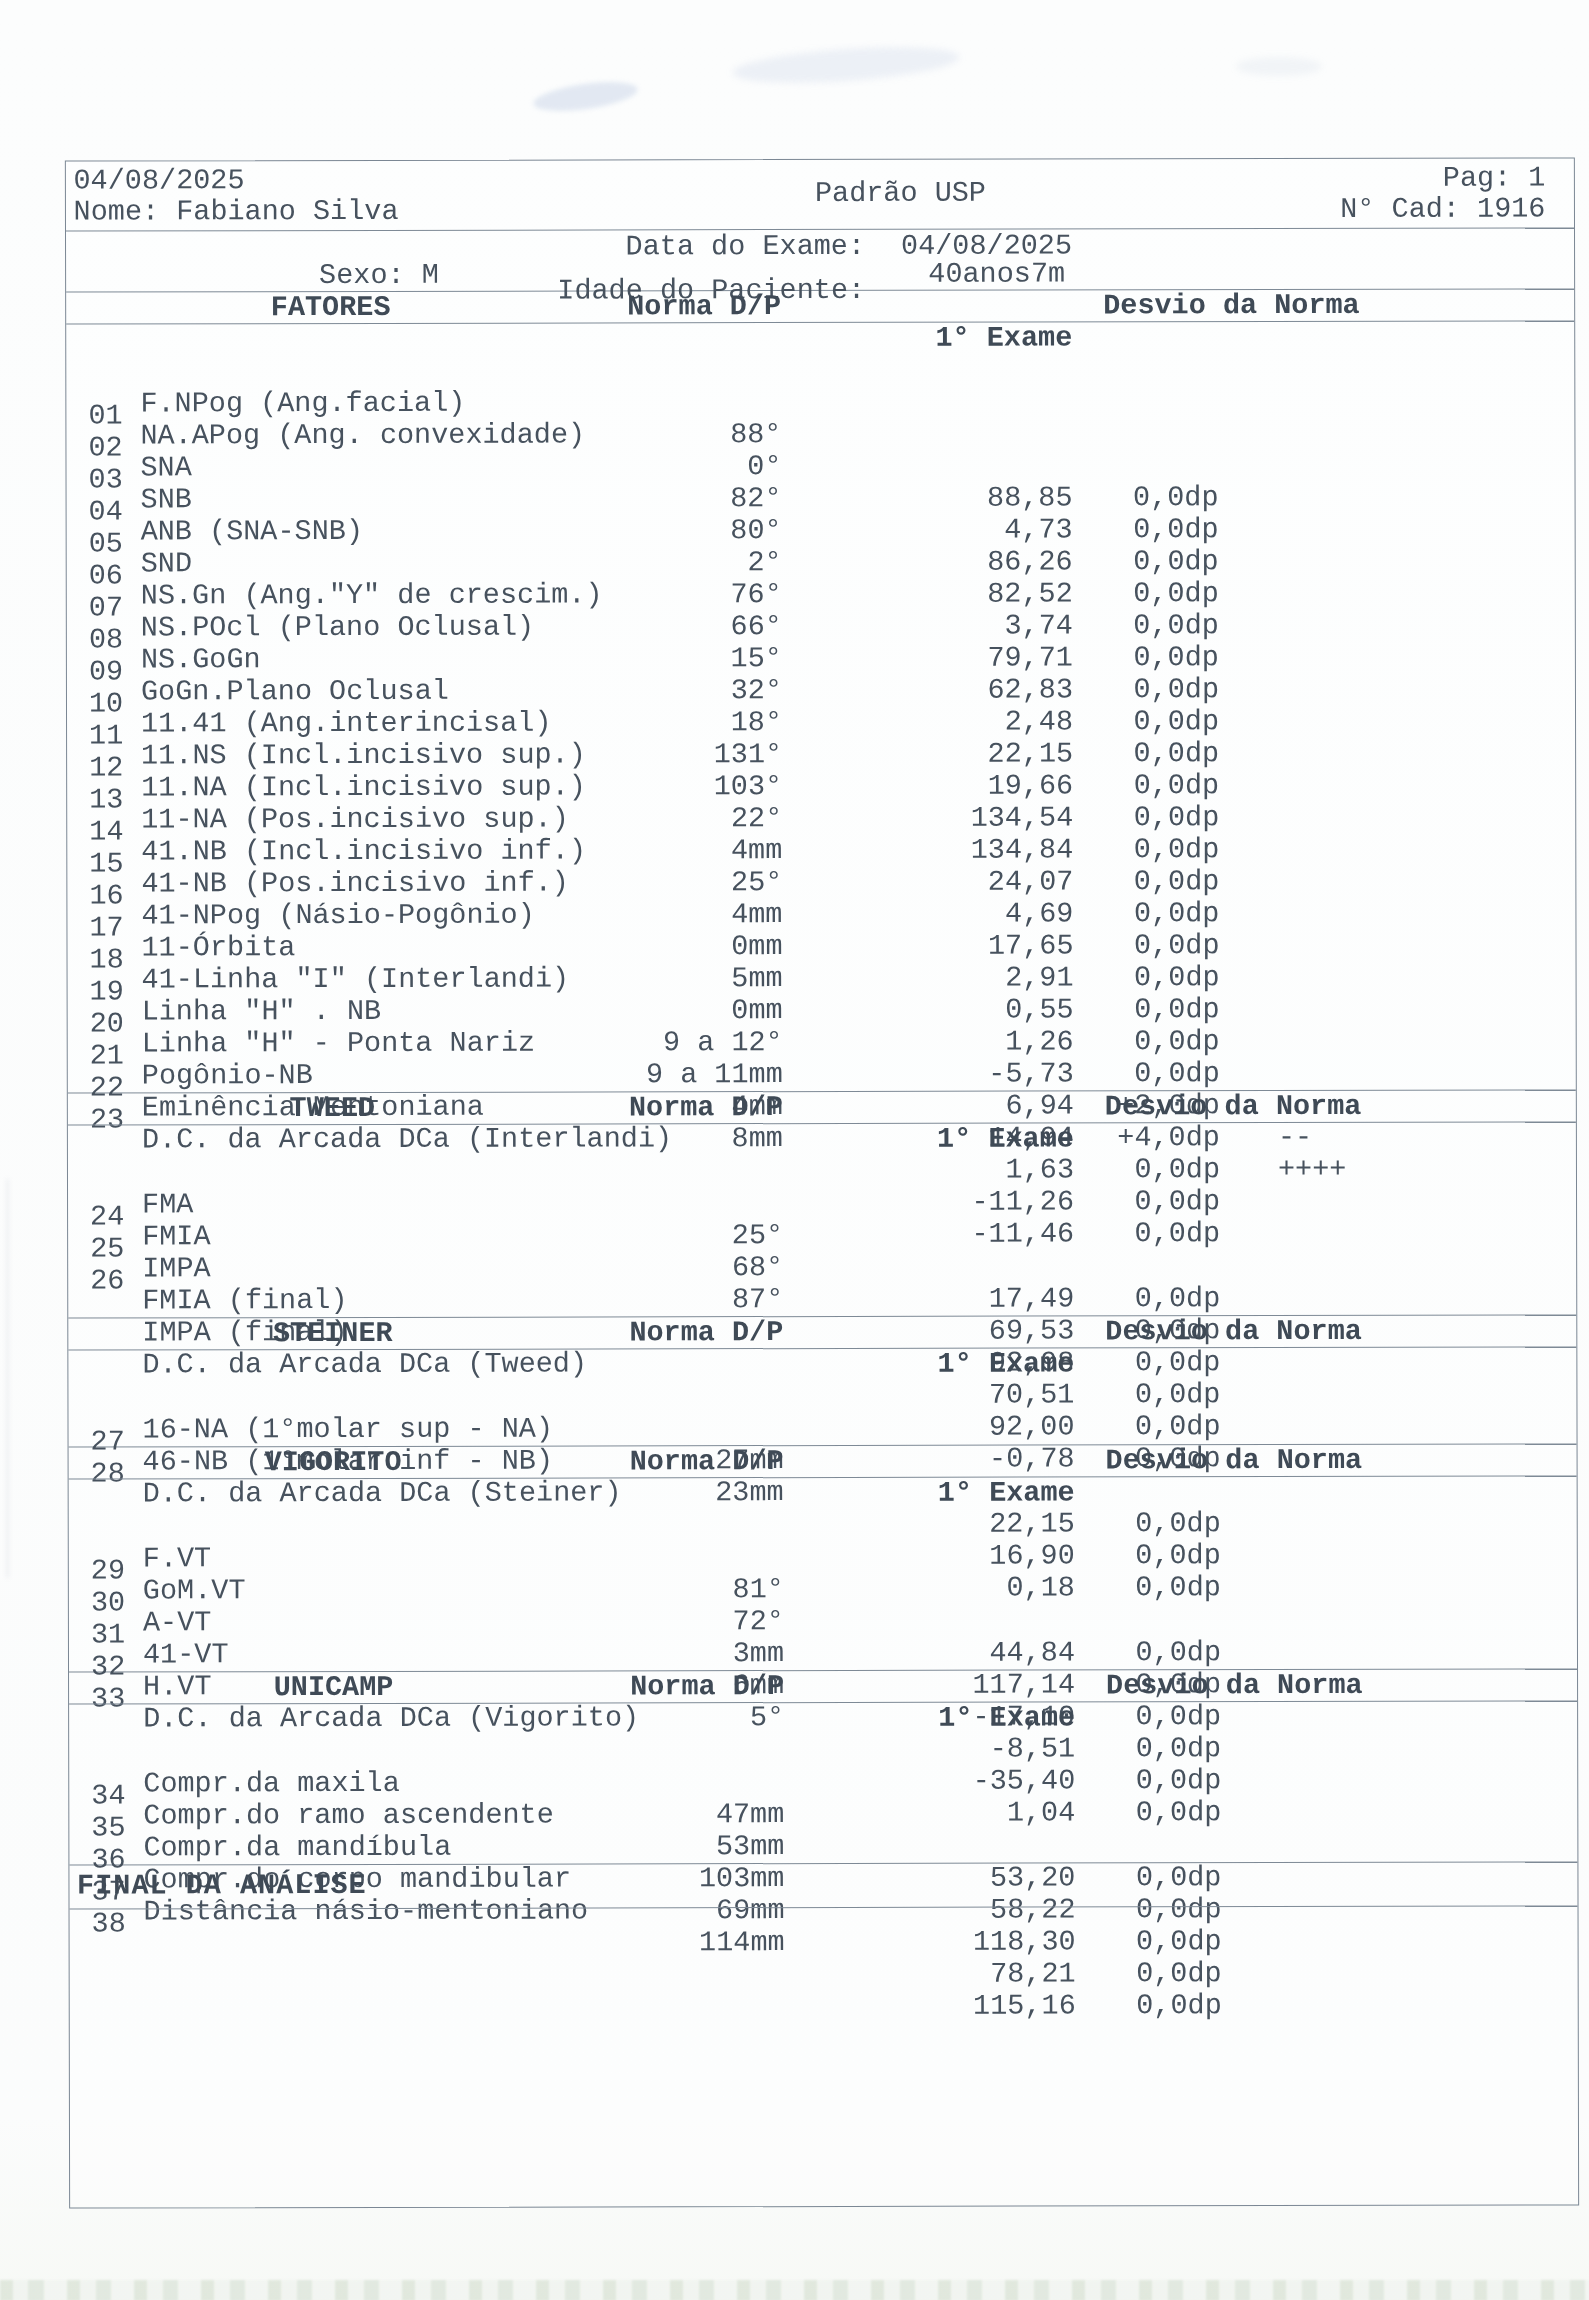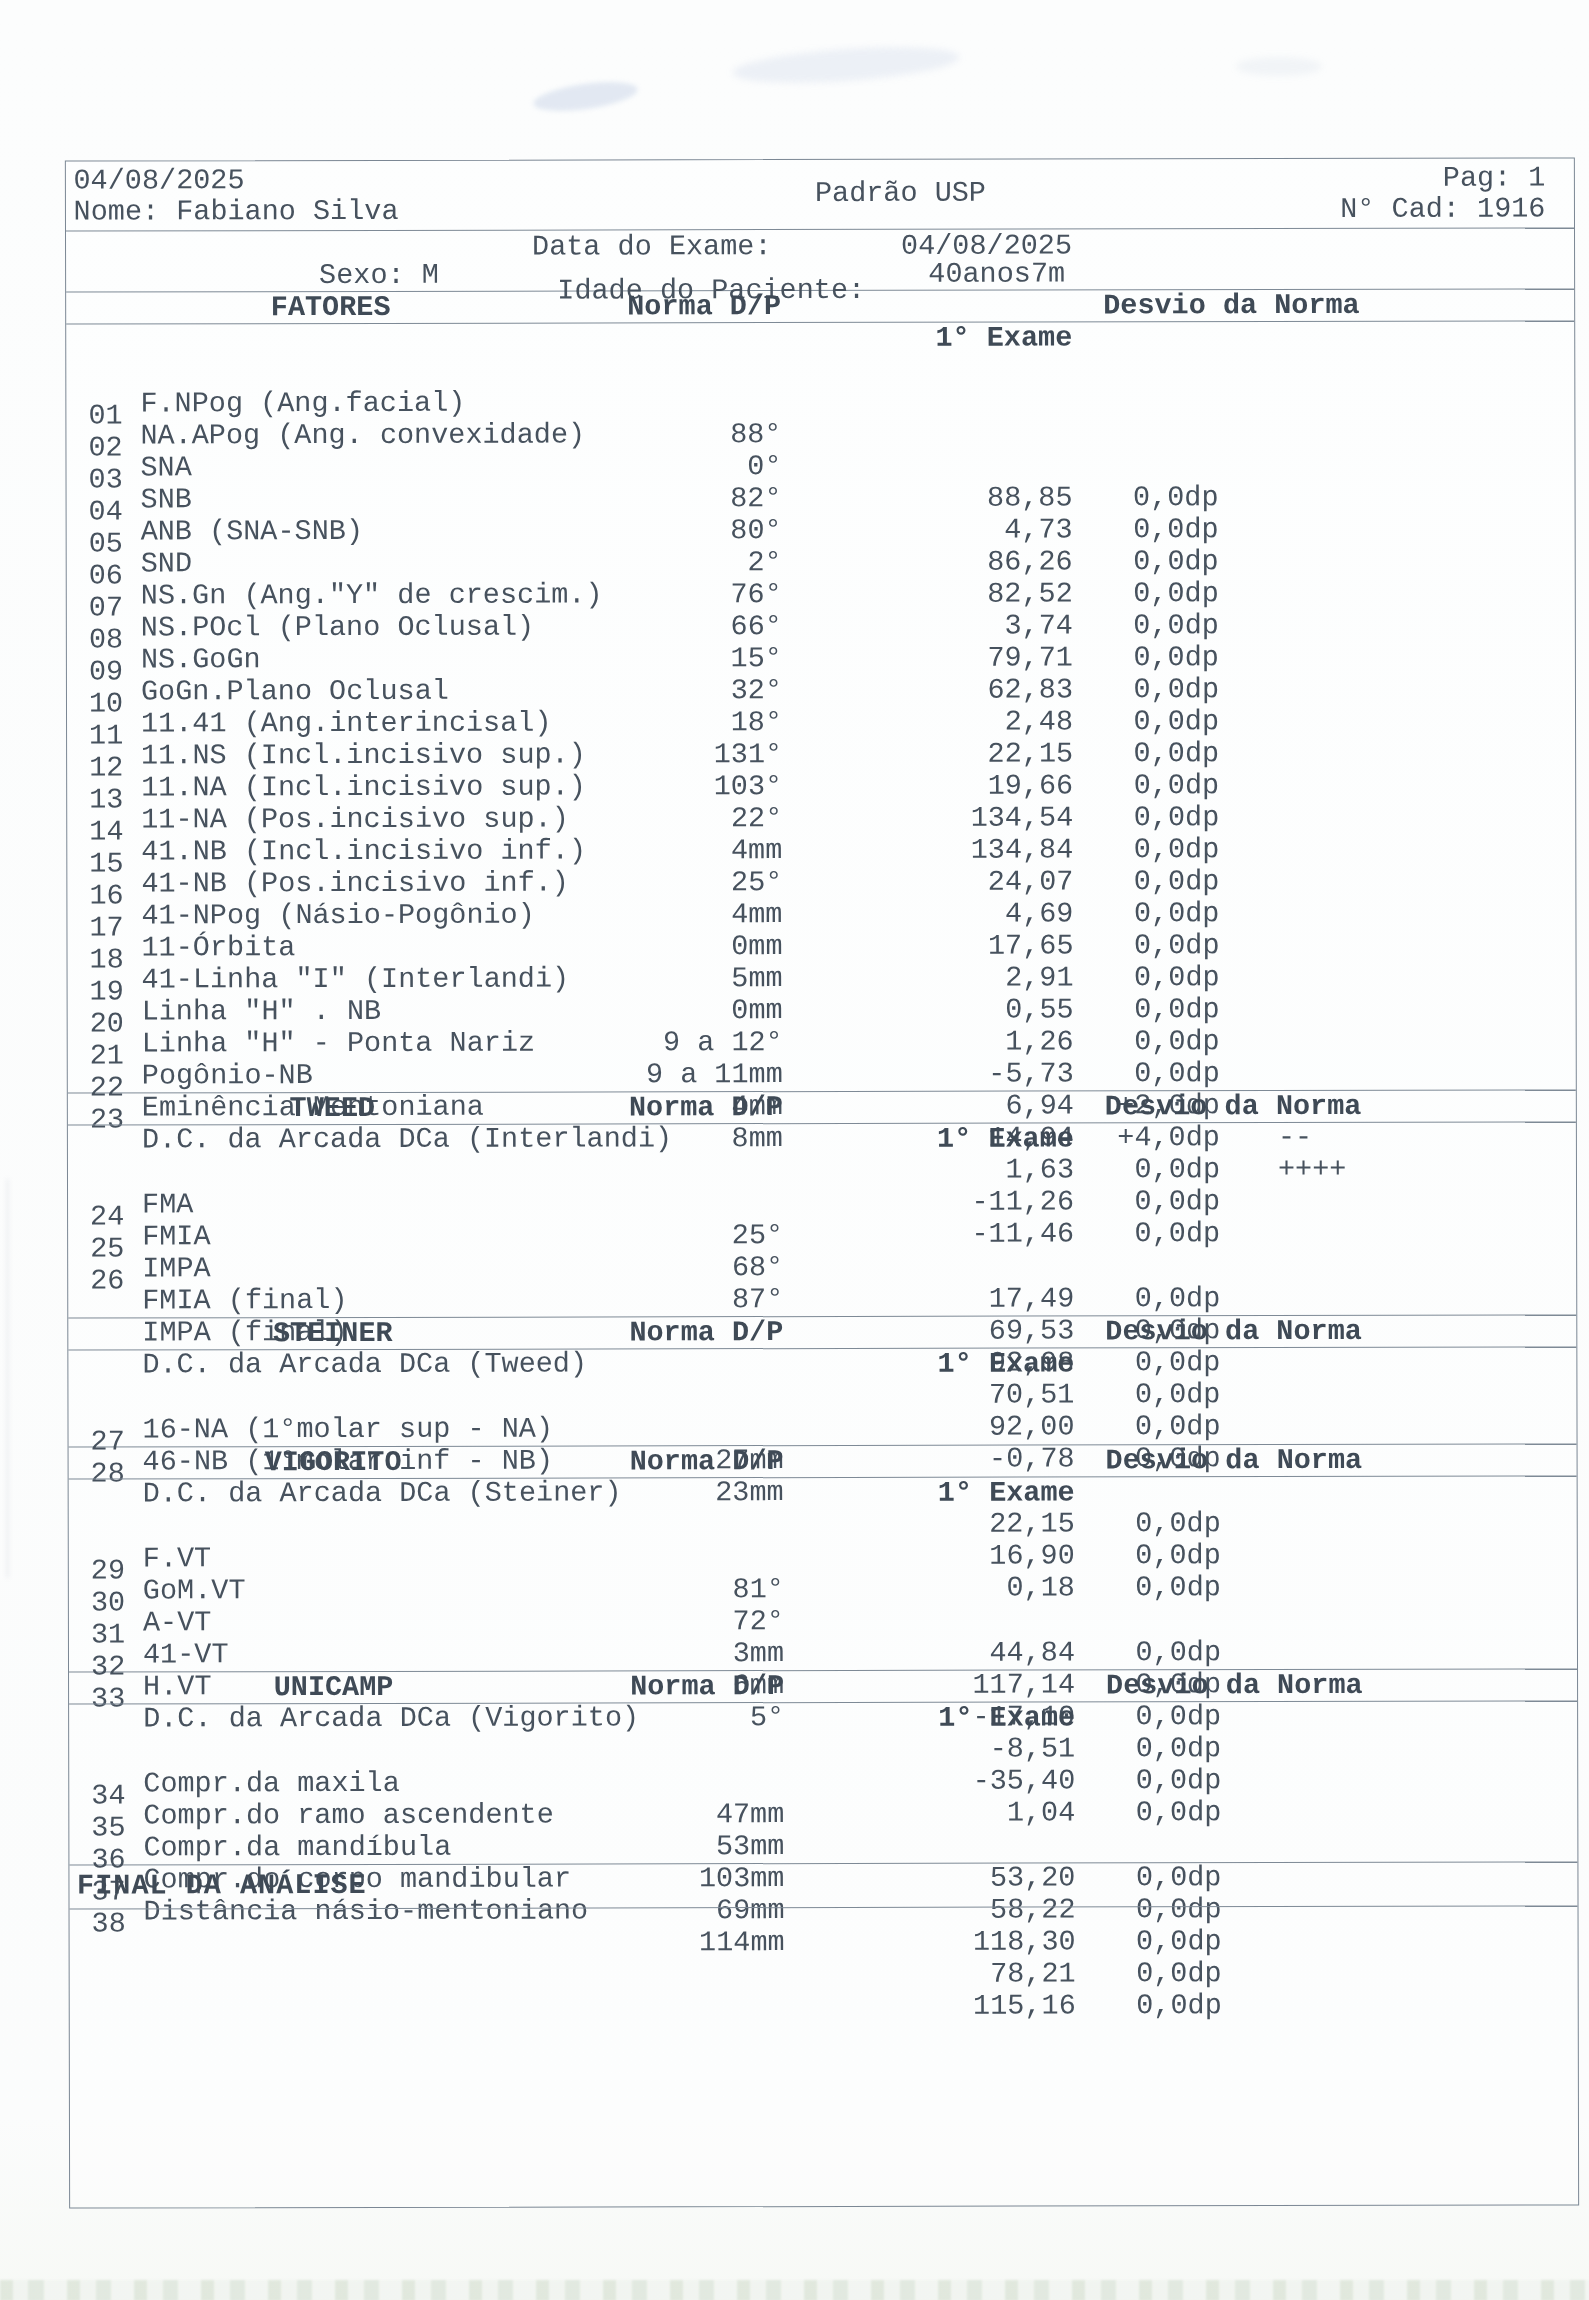--- a/index.html
+++ b/index.html
@@ -78,21 +78,21 @@
         <span class="abs" style="right:28.5px;top:2.9px">Pag: 1</span>
       </div>
       <div class="hline">
         <span class="abs" style="left:7.6px;top:0">Nome: Fabiano Silva</span>
         <span class="abs" style="right:28.5px;top:0">N° Cad: 1916</span>
       </div>
     </div>
 
     <div class="block pat b-line">
       <div class="pline">
-        <span class="abs" style="left:466px;width:333px;top:1.9px">Data do Exame:</span>
+        <span class="abs" style="left:466px;width:333px;text-align:right;top:1.9px">Data do Exame:</span>
         <span class="abs" style="left:666px;width:340px;text-align:right;top:1.9px">04/08/2025</span>
       </div>
       <div class="pline">
         <span class="abs" style="left:253px;top:0">Sexo: M</span>
         <span class="abs" style="left:466px;width:333px;text-align:right;top:16px">Idade do Paciente:</span>
         <span class="abs" style="left:666px;width:333px;text-align:right;top:0">40anos7m</span>
       </div>
     </div>
 
     <div>

